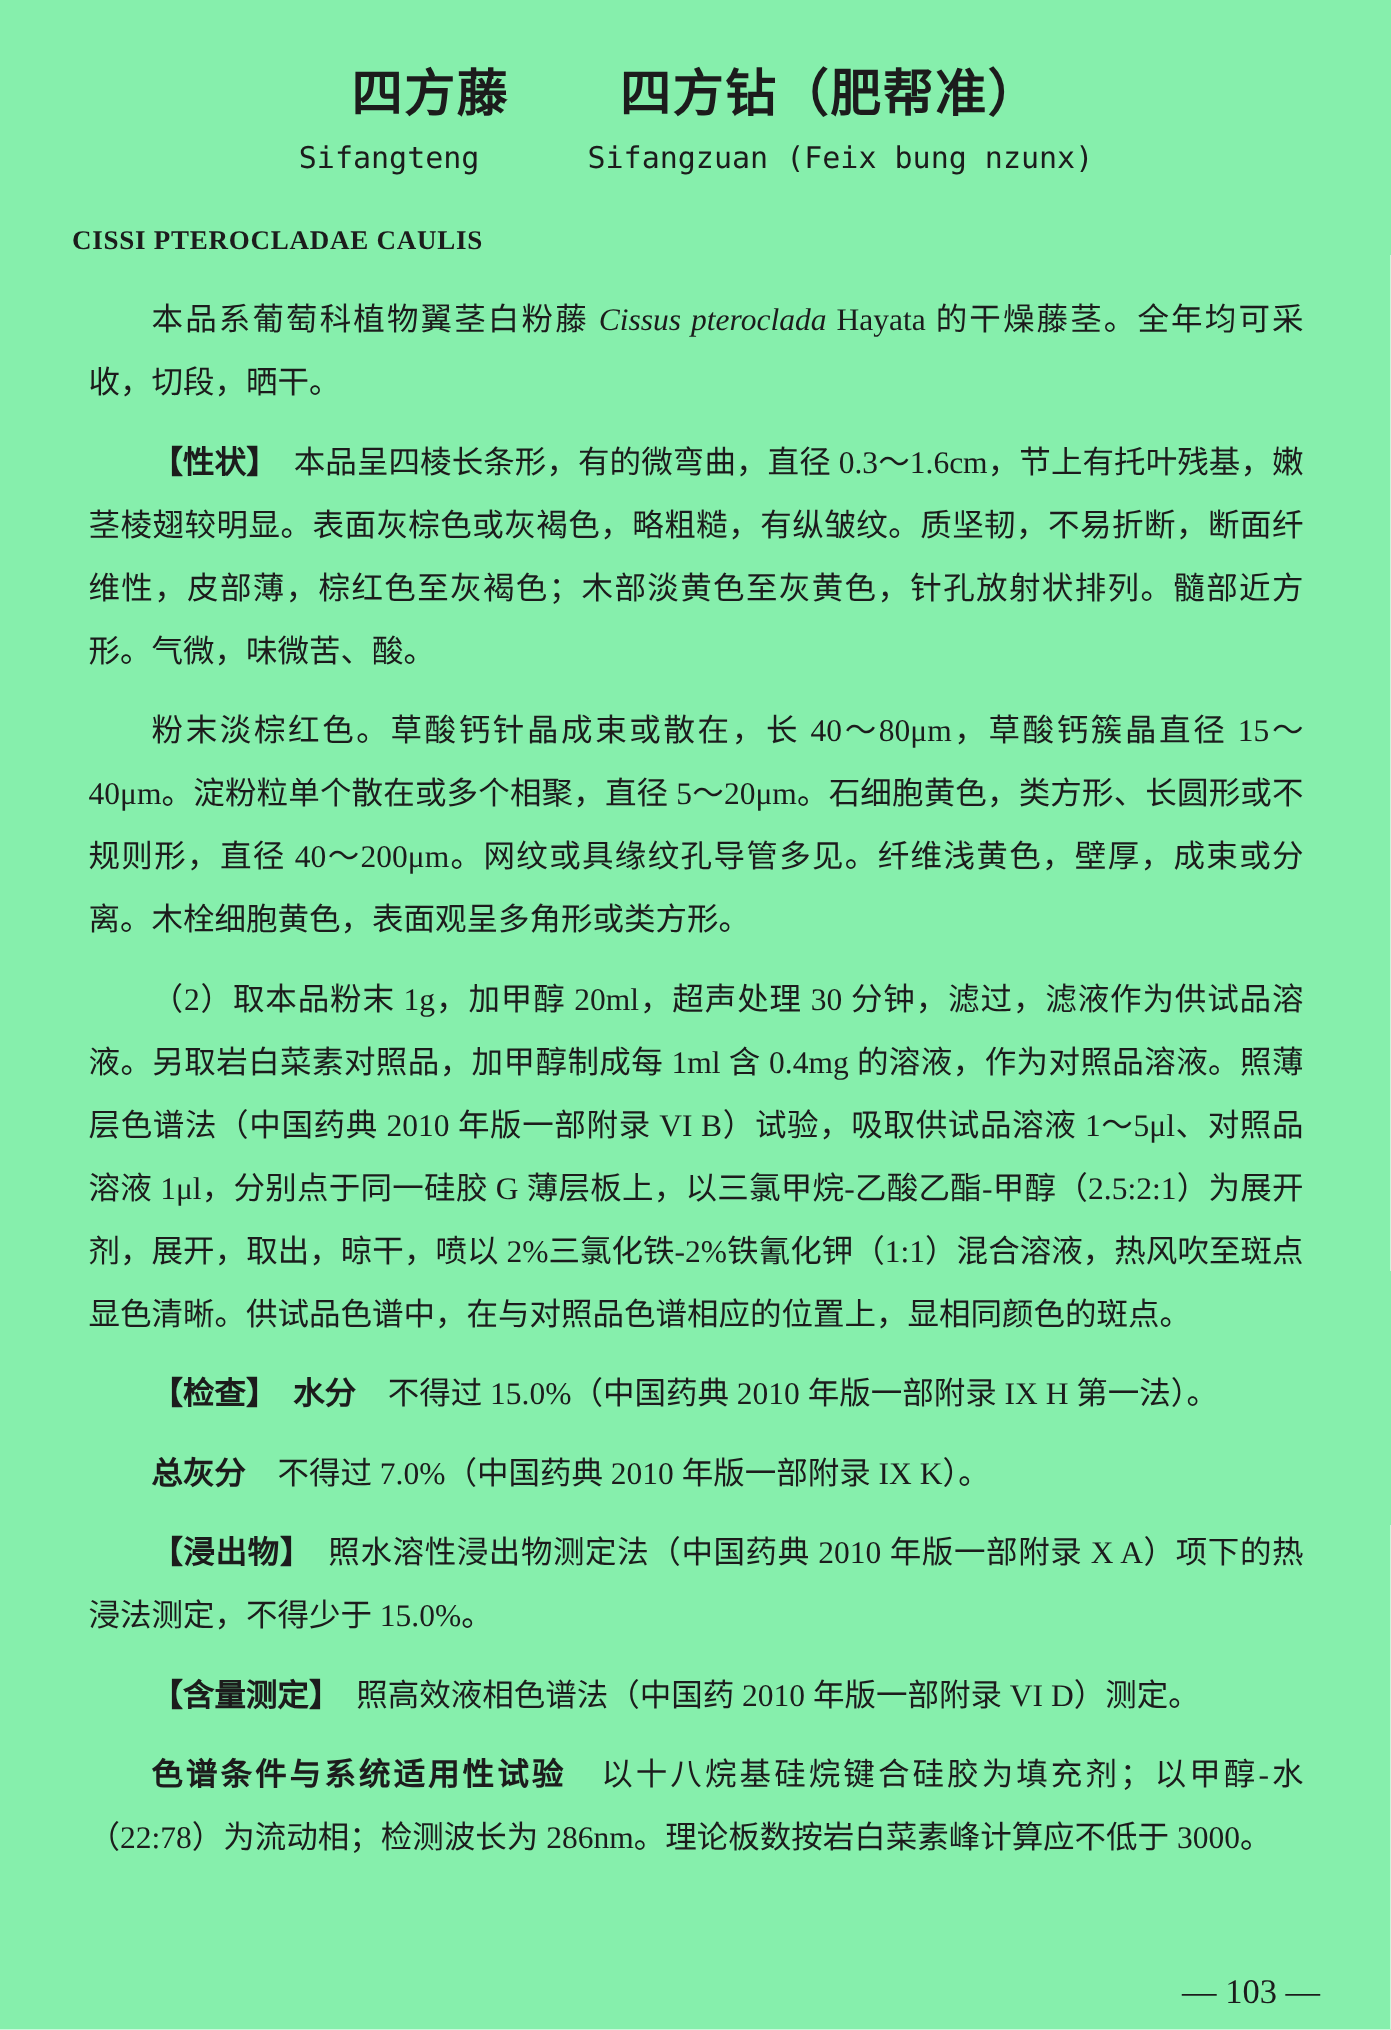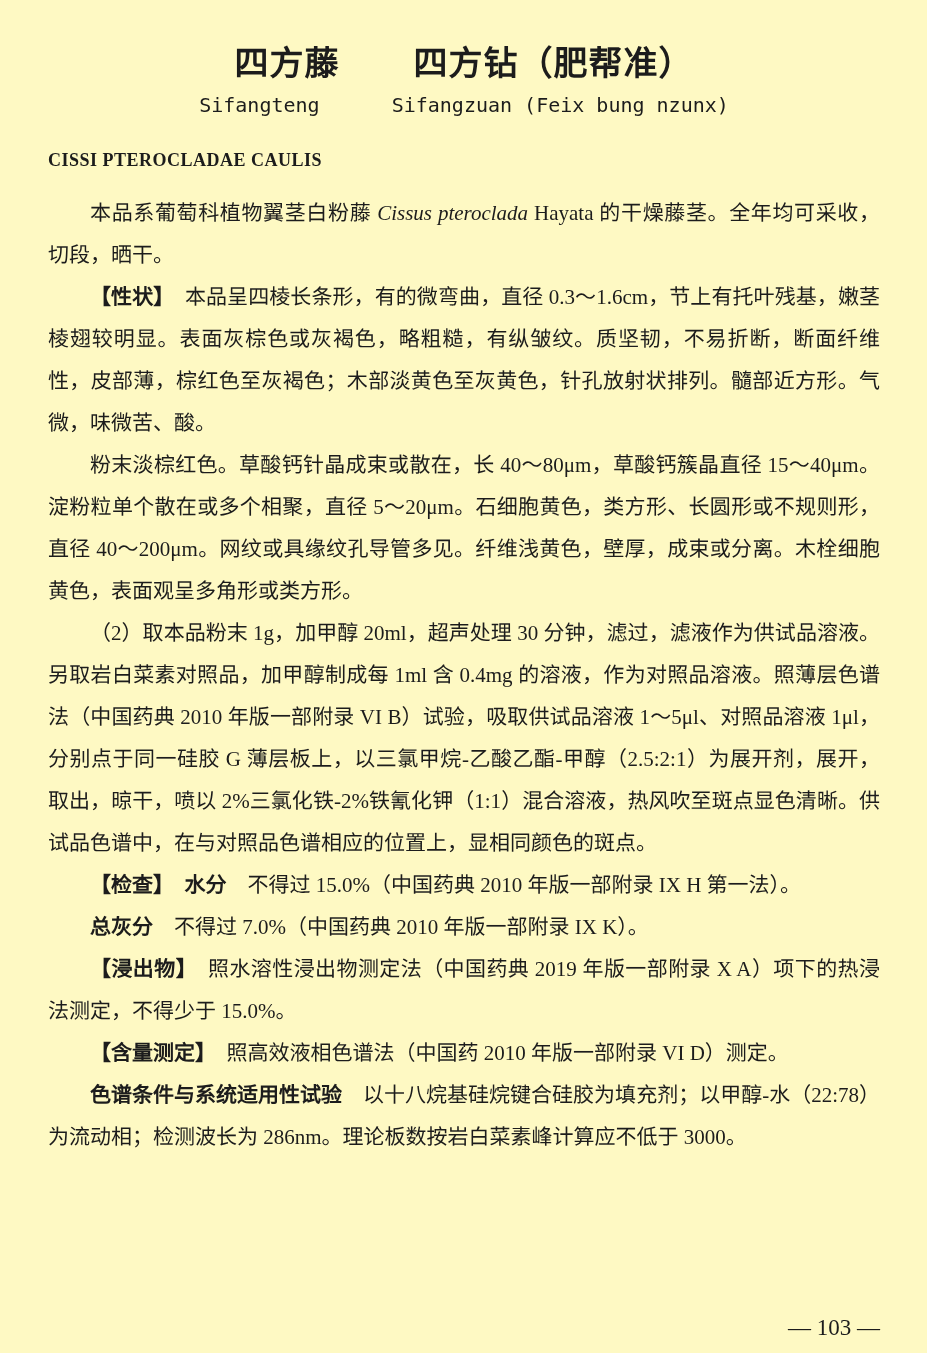--- a/index.html
+++ b/index.html
@@ -6,21 +6,21 @@
     margin: 0;
     padding: 0;
     background: #ffffff;
     color: #1c1c1c;
   }
   .page {
     position: relative;
     width: 927px;
     height: 1353px;
     margin: 0 auto;
-    background: #fef9c3;
+    background: #86efac;
     box-sizing: border-box;
     padding: 40px 47px 0 48px;
     font-family: "Liberation Serif", "DejaVu Serif", serif;
     overflow: hidden;
   }
   .title-cn {
     margin: 0;
     text-align: center;
     font-family: "DejaVu Sans", "Liberation Sans", sans-serif;
     font-weight: bold;
@@ -49,21 +49,21 @@
     line-height: 32px;
     letter-spacing: 0.5px;
   }
   .content {
     margin-top: 16px;
     font-size: 21px;
     line-height: 42px;
     text-align: justify;
   }
   .content p.para {
-    margin: 0;
+    margin: 11px;
     text-indent: 2em;
   }
   .seg-bold {
     font-weight: bold;
     font-family: Liberation Serif, serif;
   }
   .seg-italic {
     font-style: italic;
   }
   .footer {
@@ -113,21 +113,21 @@
 
     <p class="para">
       <span class="seg-bold">【检查】</span><span class="seg-bold">　水分</span><span>　不得过 15.0%（中国药典 2010 年版一部附录 IX H 第一法）。</span>
     </p>
 
     <p class="para">
       <span class="seg-bold">总灰分</span><span>　不得过 7.0%（中国药典 2010 年版一部附录 IX K）。</span>
     </p>
 
     <p class="para">
-      <span class="seg-bold">【浸出物】</span><span>　照水溶性浸出物测定法（中国药典 2019 年版一部附录 X A）项下的热浸法测定，不得少于 15.0%。</span>
+      <span class="seg-bold">【浸出物】</span><span>　照水溶性浸出物测定法（中国药典 2010 年版一部附录 X A）项下的热浸法测定，不得少于 15.0%。</span>
     </p>
 
     <p class="para">
       <span class="seg-bold">【含量测定】</span><span>　照高效液相色谱法（中国药 2010 年版一部附录 VI D）测定。</span>
     </p>
 
     <p class="para">
       <span class="seg-bold">色谱条件与系统适用性试验</span><span>　以十八烷基硅烷键合硅胶为填充剂；以甲醇-水（22:78）为流动相；检测波长为 286nm。理论板数按岩白菜素峰计算应不低于 3000。</span>
     </p>
 

